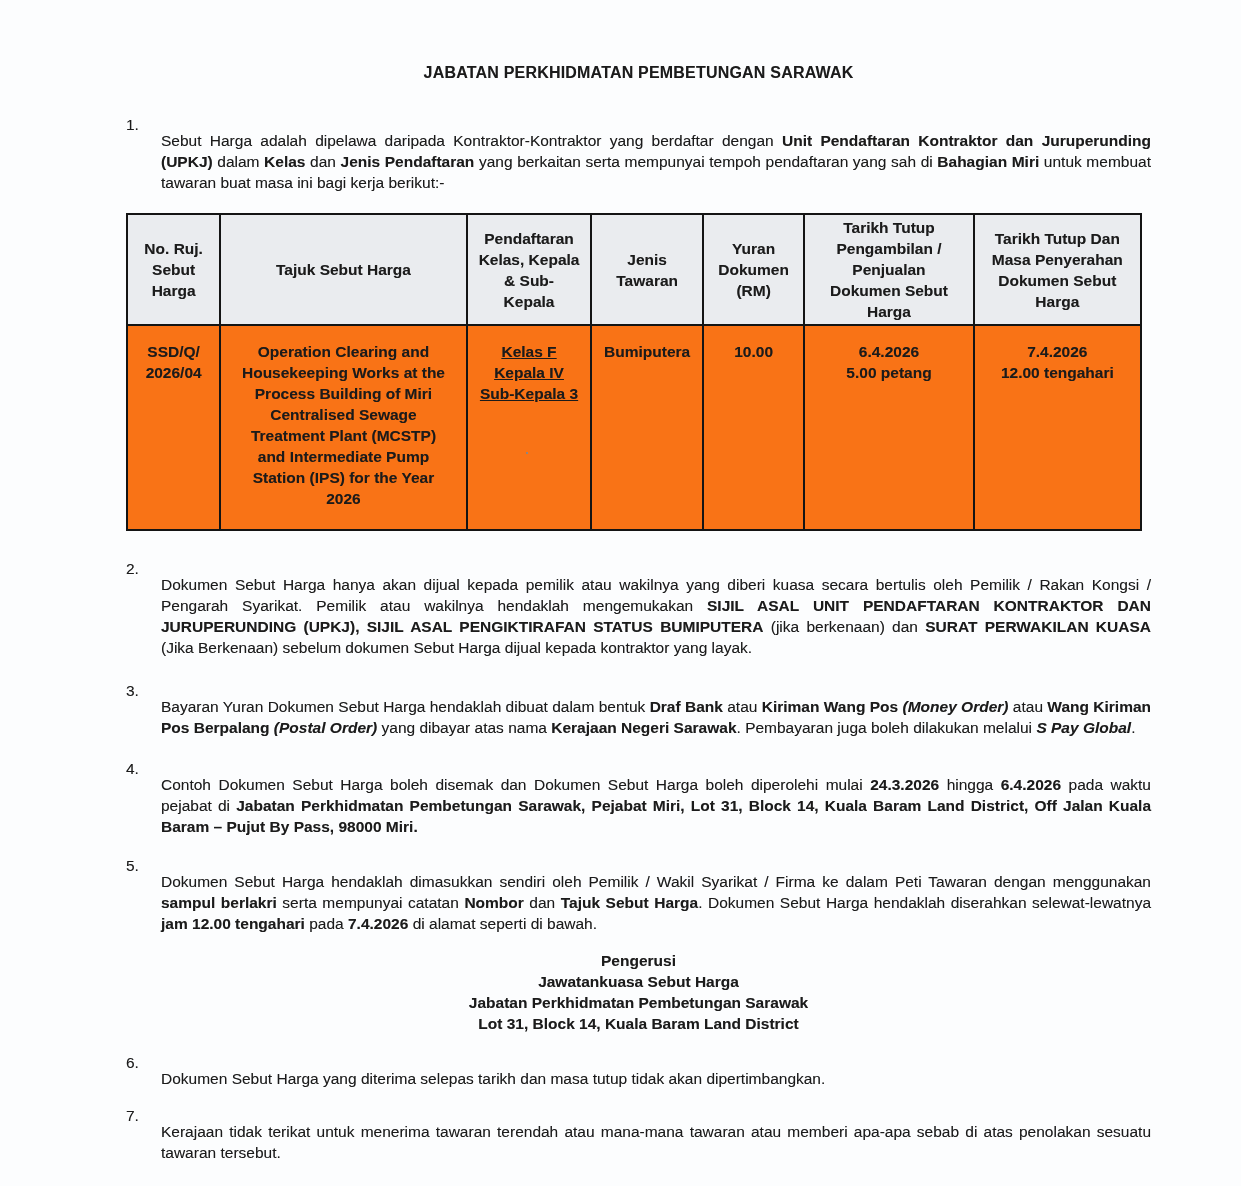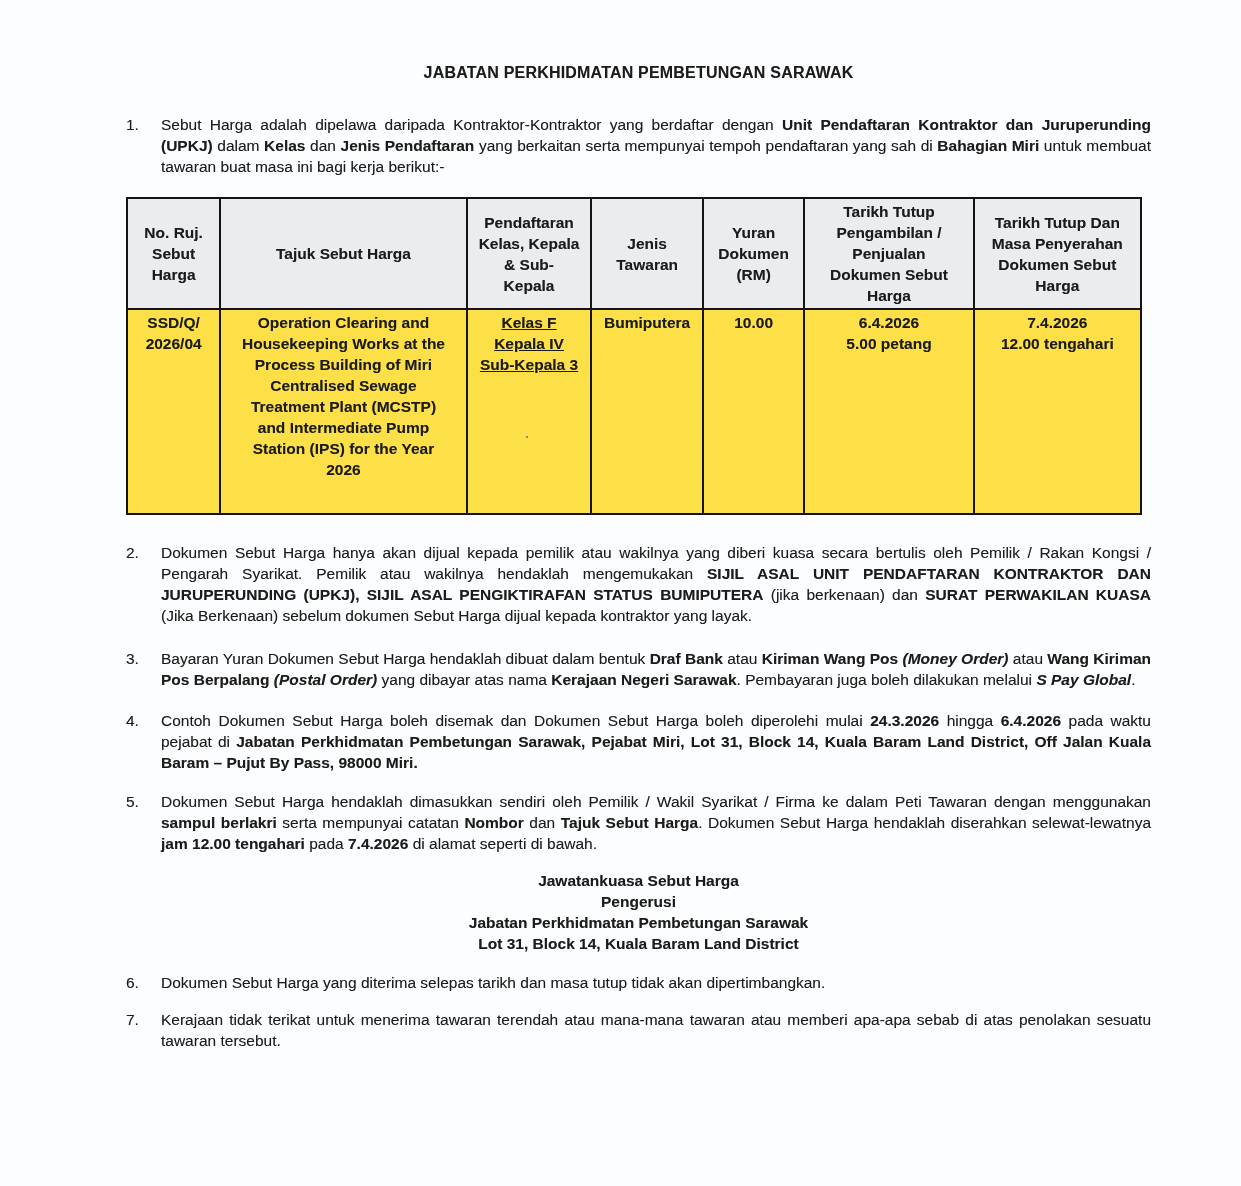--- a/index.html
+++ b/index.html
@@ -24,21 +24,21 @@
   .i { font-style: italic; }
   .doc-title, .doc-subtitle {
     text-align: center;
     font-weight: bold;
     font-size: 16px;
     letter-spacing: 0.2px;
   }
   .doc-subtitle { margin-top: 12px; }
   .doc-item { display: flex; }
   .doc-item .num { flex: 0 0 35px; }
-  .doc-item .txt { flex: 1; text-align: justify; }
+  .doc-item .txt { flex: 1; text-align: justify; margin-top: 16px; }
   table.tender {
     width: 1016px;
     margin-top: 20px;
     border-collapse: collapse;
     table-layout: fixed;
   }
   table.tender th, table.tender td {
     border: 2px solid #141414;
     font-weight: bold;
     text-align: center;
@@ -48,22 +48,22 @@
   }
   table.tender thead th {
     height: 101px;
     background: #eaecef;
     vertical-align: middle;
     font-size: 15.5px;
   }
   table.tender tbody td {
     height: 205px;
     vertical-align: top;
-    padding-top: 2px;
-    background: #fde047;
+    padding-top: 15px;
+    background: #f97316;
   }
   td.cell-pendaftaran { position: relative; text-decoration: underline; }
   td.cell-pendaftaran::after {
     content: "·";
     position: absolute;
     top: 116px; left: 47%;
     color: #8a8a8a;
     font-size: 13px;
   }
   .address-block {
@@ -159,22 +159,22 @@
     <span class="num">4.</span>
     <div class="txt"><span>Contoh Dokumen Sebut Harga boleh disemak dan Dokumen Sebut Harga boleh diperolehi mulai </span><span class="b">24.3.2026</span><span> hingga </span><span class="b">6.4.2026</span><span> pada waktu pejabat di </span><span class="b">Jabatan Perkhidmatan Pembetungan Sarawak, Pejabat Miri, Lot 31, Block 14, Kuala Baram Land District, Off Jalan Kuala Baram – Pujut By Pass, 98000 Miri.</span></div>
   </div>
 
   <div class="doc-item" style="margin-top:18px">
     <span class="num">5.</span>
     <div class="txt"><span>Dokumen Sebut Harga hendaklah dimasukkan sendiri oleh Pemilik / Wakil Syarikat / Firma ke dalam Peti Tawaran dengan menggunakan </span><span class="b">sampul berlakri</span><span> serta mempunyai catatan </span><span class="b">Nombor</span><span> dan </span><span class="b">Tajuk Sebut Harga</span><span>. Dokumen Sebut Harga hendaklah diserahkan selewat-lewatnya </span><span class="b">jam 12.00 tengahari</span><span> pada </span><span class="b">7.4.2026</span><span> di alamat seperti di bawah.</span></div>
   </div>
 
   <div class="address-block" style="margin-top:16px">
+    <div class="addr-line">Pengerusi</div>
     <div class="addr-line">Jawatankuasa Sebut Harga</div>
-    <div class="addr-line">Pengerusi</div>
     <div class="addr-line">Jabatan Perkhidmatan Pembetungan Sarawak</div>
     <div class="addr-line">Lot 31, Block 14, Kuala Baram Land District</div>
   </div>
 
   <div class="doc-item" style="margin-top:18px">
     <span class="num">6.</span>
     <div class="txt"><span>Dokumen Sebut Harga yang diterima selepas tarikh dan masa tutup tidak akan dipertimbangkan.</span></div>
   </div>
 
   <div class="doc-item" style="margin-top:16px">

